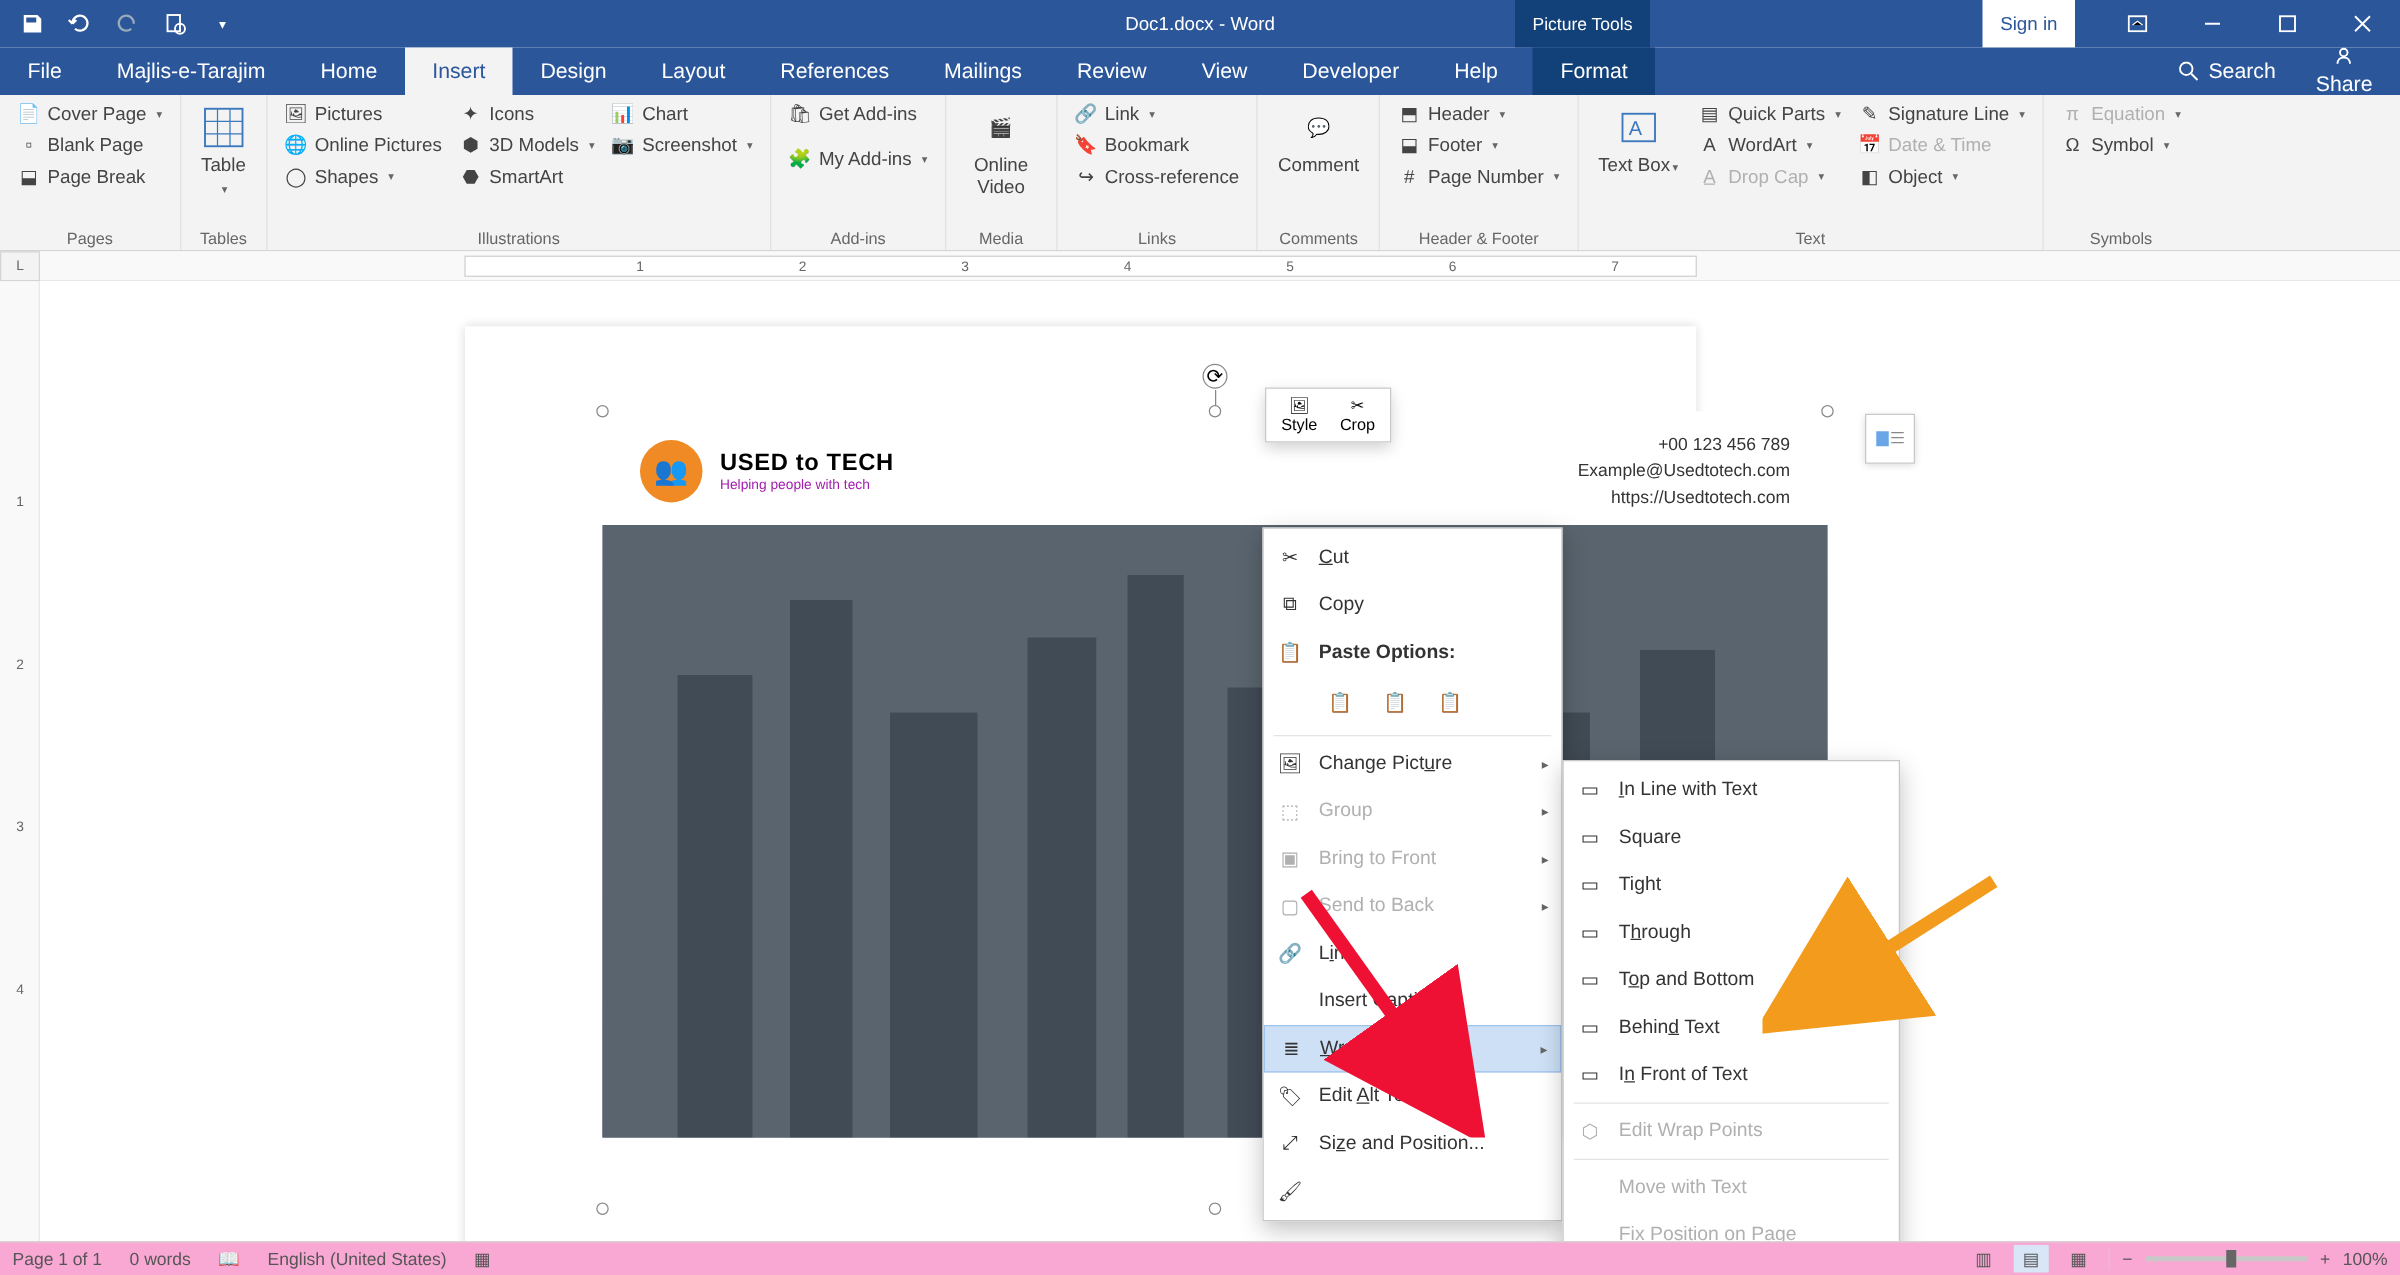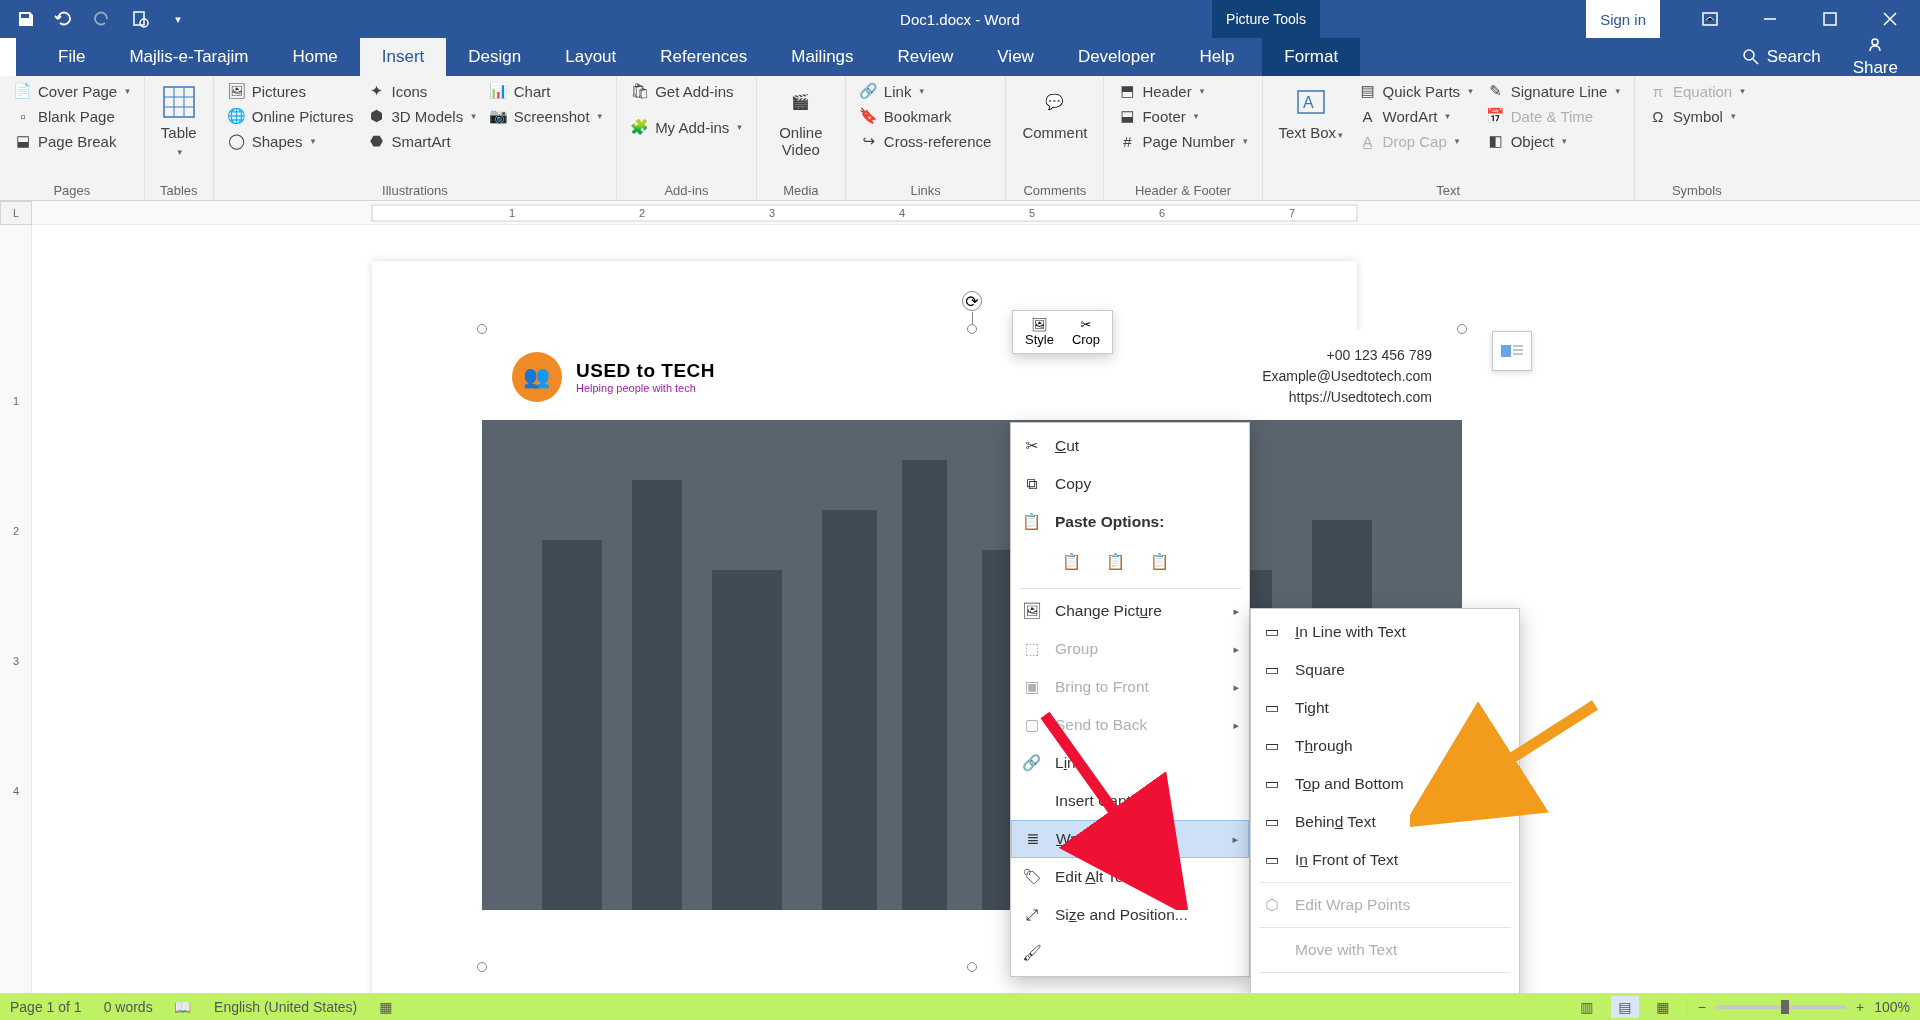--- a/index.html
+++ b/index.html
@@ -9,21 +9,21 @@
 .titlebar { background: #2b579a; height: 38px; display: flex; align-items: center; color: #fff; position: relative; }
 .qat { display: flex; align-items: center; height: 100%; padding-left: 8px; gap: 2px; }
 .qat-btn { width: 36px; height: 38px; display: flex; align-items: center; justify-content: center; cursor: pointer; }
 .title-center { position: absolute; left: 50%; transform: translateX(-50%); font-size: 15px; }
 .ctx-tab-bg { position: absolute; left: 1212px; width: 108px; height: 38px; background: #124078; display: flex; align-items: center; justify-content: center; font-size: 14px; }
 .win-ctrls { margin-left: auto; display: flex; align-items: center; height: 100%; }
 .signin-btn { background: #fff; color: #2b579a; padding: 17px 14px; font-size: 15px; margin-right: 20px; cursor: pointer; border-radius: 2px; }
 .win-btn { width: 60px; height: 38px; display: flex; align-items: center; justify-content: center; cursor: pointer; }
 
 
-.tabs { background: #2b579a; height: 38px; display: flex; align-items: stretch; color: #fff; padding-left: 20px; font-size: 17px; position: relative; margin-left: 16px; }
+.tabs { background: #2b579a; height: 38px; display: flex; align-items: stretch; color: #fff; font-size: 17px; position: relative; }
 .tab { padding: 0 22px; display: flex; align-items: center; cursor: pointer; }
 .tab.active { background: #f3f3f3; color: #2b579a; }
 .tab.ctx { background: #124078; }
 .tabs-right { position: absolute; right: 10px; top: 0; height: 100%; display: flex; align-items: center; gap: 20px; }
 .search-box { display: flex; align-items: center; gap: 8px; cursor: pointer; }
 .share-btn { display: flex; align-items: center; gap: 6px; cursor: pointer; padding: 0 12px; flex-direction: column; }
 
 
 .ribbon { background: #f3f3f3; height: 125px; border-bottom: 1px solid #d4d4d4; display: flex; font-size: 15px; color: #444; }
 .r-group { border-right: 1px solid #e1e1e1; padding: 4px 10px 2px 10px; display: flex; flex-direction: column; }
@@ -82,21 +82,21 @@
 .ctx-menu .mi .arrow { position: absolute; right: 10px; font-size: 11px; color: #666; }
 .ctx-menu .sep { height: 1px; background: #e4e4e4; margin: 3px 8px; }
 .ctx-menu .paste-row { padding: 4px 12px 6px 44px; display:flex; gap:10px; }
 .ctx-menu .paste-opt { width:34px; height:34px; border:1px solid transparent; display:flex; align-items:center; justify-content:center; cursor:pointer; }
 .underline-key { text-decoration: underline; }
 
 
 .big-arrow { position: absolute; pointer-events: none; }
 
 
-.statusbar { position: absolute; left:0; right:0; bottom:0; height: 27px; background: #bef264; border-top: 1px solid #d4d4d4; display:flex; align-items:center; font-size:14px; color:#555; padding: 0 10px; gap: 22px; margin-top: 45px; }
+.statusbar { position: absolute; left:0; right:0; bottom:0; height: 27px; background: #f9a8d4; border-top: 1px solid #d4d4d4; display:flex; align-items:center; font-size:14px; color:#555; padding: 0 10px; gap: 22px; margin-top: 45px; }
 .statusbar .right { margin-left:auto; display:flex; align-items:center; gap:10px; }
 .view-btn { width:28px; height:22px; display:flex; align-items:center; justify-content:center; cursor:pointer; }
 .view-btn.active { background:#d8e6f7; }
 .zoom-slider { width:130px; height:4px; background:#c8c8c8; position:relative; }
 .zoom-slider .thumb { position:absolute; left:50%; top:-5px; width:8px; height:14px; background:#666; }
 
 
 svg { display:block; }
 </style>
 </head>
@@ -622,20 +622,24 @@
   <div class="sep"></div>
   <div class="mi disabled">
       <span class="ico">⬡</span>
       <span>Edit Wrap Points</span>
     </div>
   <div class="sep"></div>
   <div class="mi disabled">
       <span class="ico"></span>
       <span>Move with Text</span>
     </div>
+  <div class="mi disabled">
+      <span class="ico"></span>
+      <span>Fix Position on Page</span>
+    </div>
   <div class="sep"></div>
   <div class="mi"></div>
 
 </div>
 
 <svg class="big-arrow" style="left:1030px; top:700px" width="160" height="210">
   <defs>
       <marker id="rah" markerWidth="12" markerHeight="12" refX="9" refY="6" orient="auto">
         <path d="M0 0 L12 6 L0 12 z" fill="#e13"></path>
       </marker>

